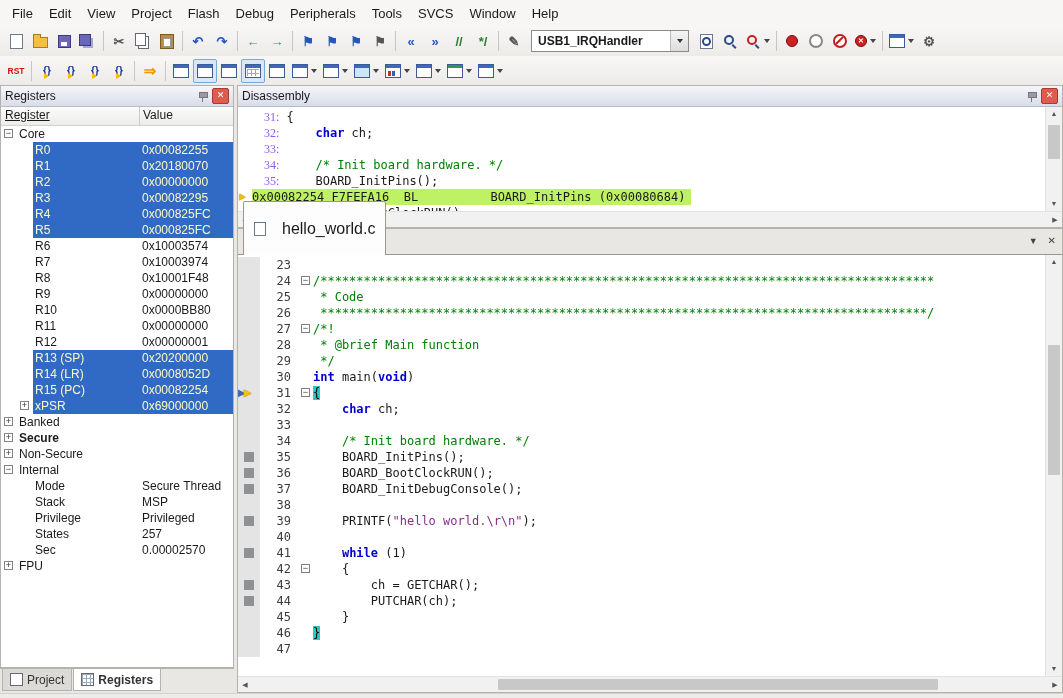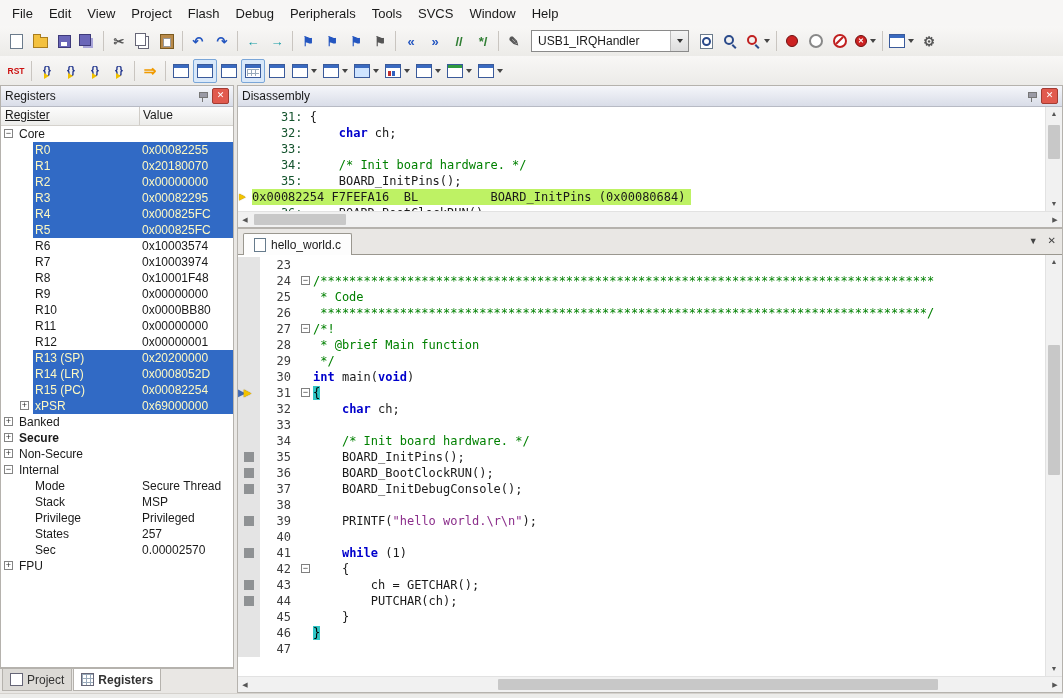--- a/index.html
+++ b/index.html
@@ -44,21 +44,21 @@
   .g-window,.g-win,.g-win-blue,.g-win-green,.g-win-grid,.g-win-chart{width:14px;height:12px;border:1px solid #3a5a9a;background:#fff;position:relative;}
   .g-window::before,.g-win::before,.g-win-blue::before,.g-win-grid::before,.g-win-chart::before{content:"";position:absolute;top:0;left:0;right:0;height:3px;background:#3a6ac0;}
   .g-win-blue{background:#cfe4ff;}
   .g-win-green::before{content:"";position:absolute;top:0;left:0;right:0;height:3px;background:#2f9a3f;}
   .g-win-grid::after{content:"";position:absolute;left:1px;top:4px;right:1px;bottom:1px;background-image:linear-gradient(#9ab 1px,transparent 1px),linear-gradient(90deg,#9ab 1px,transparent 1px);background-size:4px 4px;}
   .g-win-chart::after{content:"";position:absolute;left:2px;bottom:1px;width:3px;height:5px;background:#c03030;box-shadow:4px 0 0 #3060c0;}
   .g-rst{font-size:8.5px;font-weight:bold;color:#cc1111;width:auto;letter-spacing:0;}
   .g-step{font-size:10px;font-weight:bold;color:#1a2f8a;position:relative;}
   .g-step::after{content:"";position:absolute;left:5px;bottom:0;border-left:5px solid #f0c000;border-top:3px solid transparent;border-bottom:3px solid transparent;}
 
-  .tcombo{display:flex;align-items:center;height:22px;width:158px;background:#fff;border:1px solid #8a8a8a;margin:0 5px;font-size:12px;padding-left:6px;box-sizing:border-box;flex:none;}
+  .tcombo{display:flex;align-items:center;height:22px;width:158px;background:#fff;border:1px solid #8a8a8a;margin:0 5px;font-size:12px;padding-left:6px;box-sizing:border-box;flex:none;font-weight:bold;}
   .tcombo .cval{flex:1;white-space:nowrap;overflow:hidden;}
   .tcombo .arrowbox{width:17px;height:20px;background:linear-gradient(#f4f4f4,#ddd);border-left:1px solid #bbb;display:flex;align-items:center;justify-content:center;flex:none;}
   .tcombo .arrowbox::before{content:"";width:0;height:0;border-left:3px solid transparent;border-right:3px solid transparent;border-top:4px solid #333;}
 
   
   .panel-hdr{height:20px;background:linear-gradient(#f5f6fa,#d9dde8);border-bottom:1px solid #b7bac4;display:flex;align-items:center;padding:0 4px;font-size:12px;flex:none;}
   .panel-hdr .title{flex:1;}
   .hdr-close{width:15px;height:14px;background:#e15a4e;border:1px solid #a33c32;color:#fff;font-size:9px;line-height:12px;text-align:center;margin-left:4px;border-radius:2px;}
   .hdr-close::before{content:"✕";}
   .hdr-pin{width:10px;height:11px;position:relative;margin-left:4px;}
@@ -95,21 +95,21 @@
   .dlines{flex:1;overflow:hidden;padding-top:2px;}
   .dline{height:16px;display:flex;font:12px/16px "DejaVu Sans Mono",monospace;white-space:pre;}
   .dline .dmargin{width:14px;flex:none;position:relative;}
   .dline .dtxt{flex:none;white-space:pre;}
   .dline.exec .dtxt{background:#bef264;padding-right:6px;}
   .exec-arrow{position:absolute;left:1px;top:0;color:#f2c200;text-shadow:0 0 1px #7a5c00;font-size:11px;line-height:16px;}
 
   
   .editor{position:absolute;left:237px;top:228px;width:826px;height:465px;box-sizing:border-box;display:flex;flex-direction:column;background:#fff;border:1px solid #b5b2ad;}
   .tabbar{height:25px;background:#e9e7e4;display:flex;align-items:flex-end;padding-left:5px;position:relative;border-bottom:1px solid #9a978f;flex:none;}
-  .etab{display:flex;align-items:center;gap:5px;height:21px;padding:0 10px;background:#fdfdfd;border:1px solid #9a978f;border-bottom:none;border-radius:2px 2px 0 0;font-size:12px;margin-bottom:-1px;}
+  .etab{display:flex;align-items:center;gap:16px;height:21px;padding:16px 10px;background:#fdfdfd;border:1px solid #9a978f;border-bottom:none;border-radius:2px 2px 0 0;font-size:16px;margin-bottom:-1px;}
   .tabicon{width:10px;height:12px;background:#fff;border:1px solid #667b8c;flex:none;}
   .tab-controls{position:absolute;right:6px;top:6px;display:flex;gap:10px;color:#444;font-size:9px;align-items:center;}
   .tc-dd::before{content:"▼";}
   .tc-x::before{content:"✕";font-size:10px;}
   .editor-mid{flex:1;display:flex;overflow:hidden;}
   .clines{flex:1;overflow:hidden;padding-top:2px;background:#fff;}
   .cline{height:16px;display:flex;}
   .cl-gutter{width:22px;flex:none;background:#e4e4e4;position:relative;}
   .cl-block{position:absolute;left:6px;top:3px;width:10px;height:10px;background:#8f9294;}
   .cl-arrows{position:absolute;left:0;top:0;line-height:16px;font-size:10px;letter-spacing:-2px;white-space:nowrap;}
@@ -118,21 +118,21 @@
   .cl-fold{width:13px;flex:none;position:relative;}
   .fold-box{position:absolute;left:1px;top:3px;width:9px;height:9px;border:1px solid #808080;background:#fff;font-size:9px;line-height:7px;text-align:center;color:#333;box-sizing:border-box;}
   .fold-box::before{content:"−";}
   .cl-code{flex:1;font:12px/16px "DejaVu Sans Mono",monospace;white-space:pre;min-width:0;}
 
   
   .tk{color:#0000cc;font-weight:bold;}
   .tc{color:#008000;}
   .ts{color:#8b2e8b;}
   .tb{background:#2fc5c5;color:#000;}
-  .tln{color:#14532d;}
+  .tln{color:#8b5cf6;font-family:Liberation Serif, serif;}
 
   
   .vscroll{width:16px;flex:none;background:#f1f1f1;border-left:1px solid #e2e2e2;position:relative;}
   .hscroll{height:15px;background:#f1f1f1;border-top:1px solid #e2e2e2;position:relative;flex:none;}
   .vthumb{position:absolute;left:2px;right:2px;background:#c8c8c8;border-radius:1px;}
   .hthumb{position:absolute;top:2px;bottom:2px;background:#c8c8c8;border-radius:1px;}
   .sbtn{position:absolute;color:#555;font-size:7px;text-align:center;}
   .sb-up{top:0;left:0;width:16px;height:14px;line-height:14px;} .sb-up::before{content:"▲";}
   .sb-dn{bottom:0;left:0;width:16px;height:14px;line-height:14px;} .sb-dn::before{content:"▼";}
   .sb-l{left:0;top:0;width:14px;height:15px;line-height:15px;} .sb-l::before{content:"◀";}

